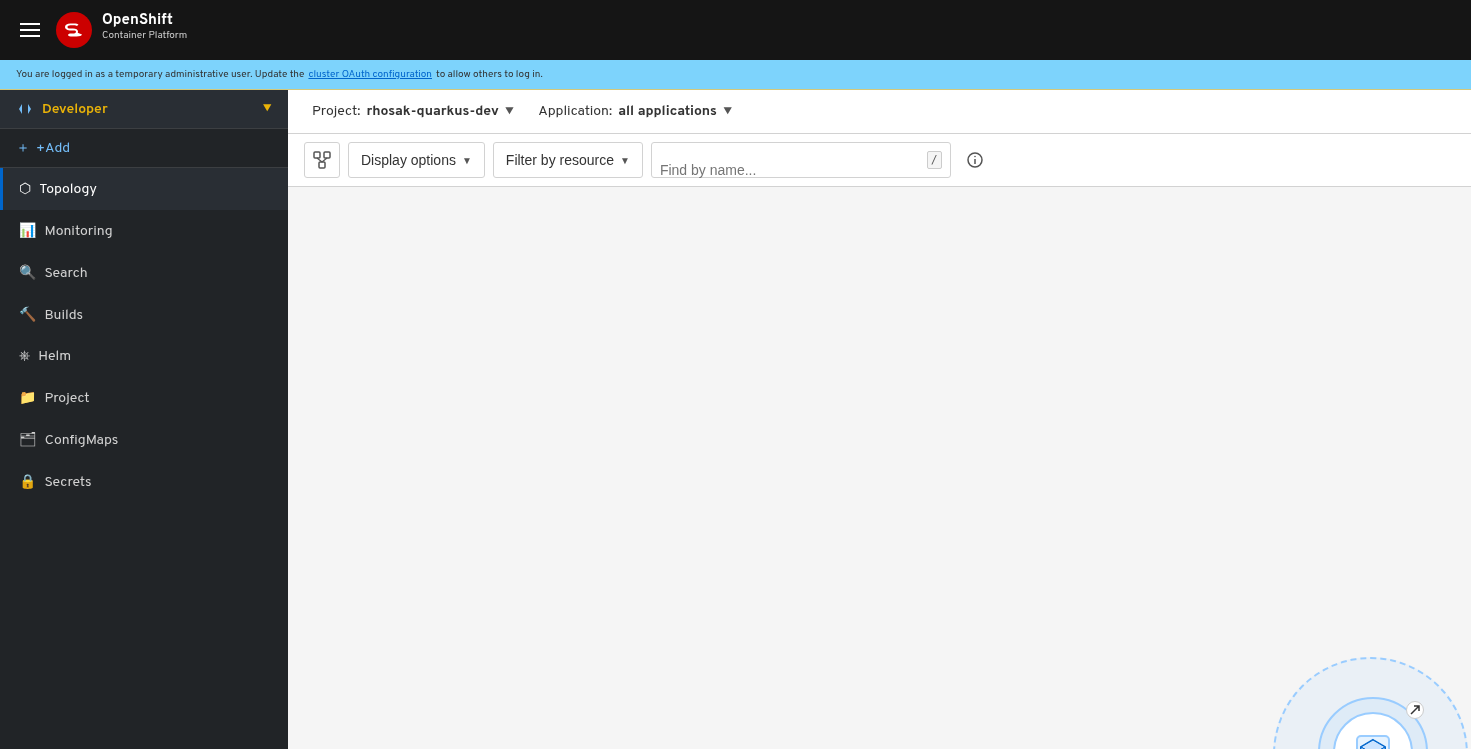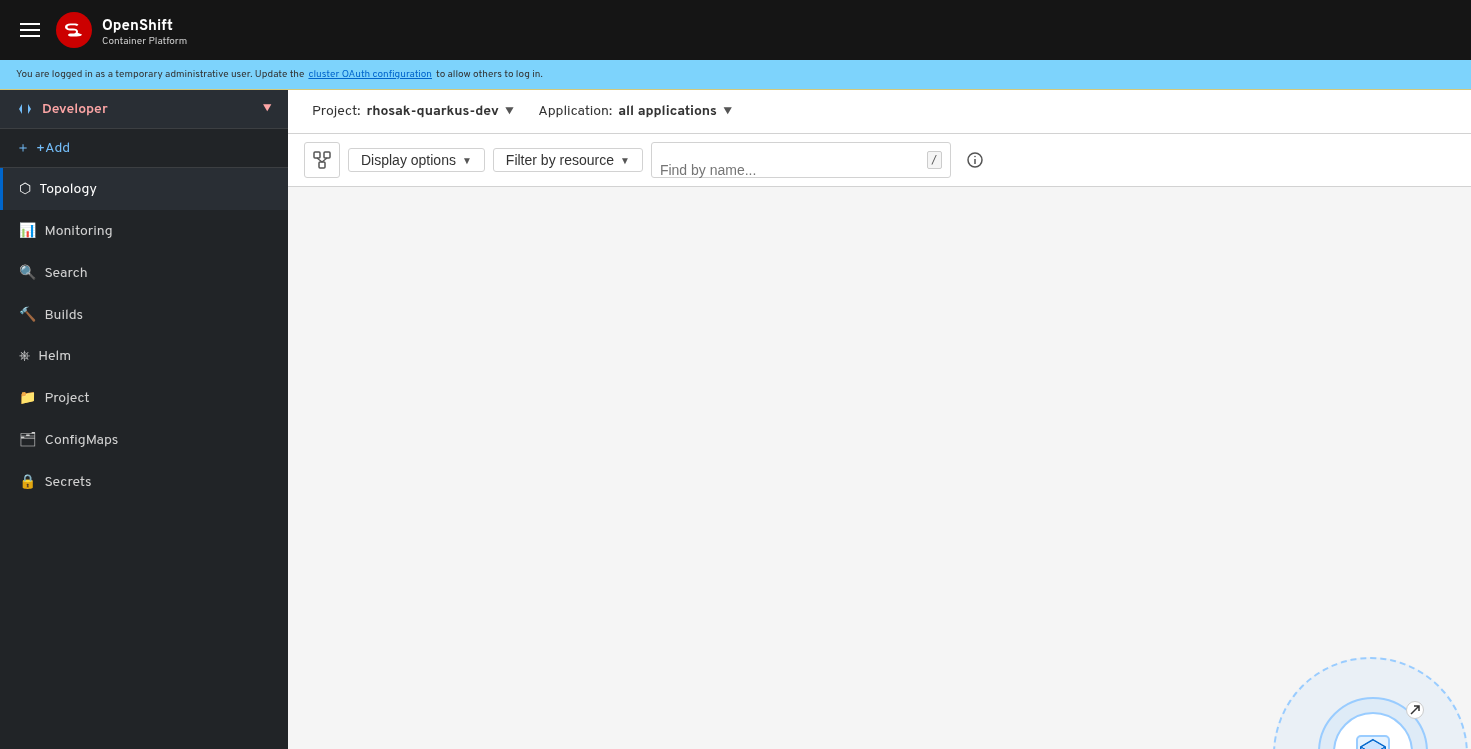--- a/index.html
+++ b/index.html
@@ -26,21 +26,21 @@
       padding: 4px;
     }
     .hamburger-btn span {
       display: block;
       width: 20px;
       height: 2px;
       background: #fff;
     }
     .brand {
       display: flex;
-      align-items: flex-end;
+      align-items: flex-start;
       gap: 10px;
       color: #fff;
       text-decoration: none;
     }
     .brand-logo {
       width: 36px;
       height: 36px;
     }
     .brand-text {
       display: flex;
@@ -89,21 +89,21 @@
       flex-direction: column;
       flex-shrink: 0;
       overflow-y: auto;
     }
 
     .sidebar-perspective {
       display: flex;
       align-items: center;
       justify-content: space-between;
       padding: 10px 16px;
-      color: #fca5a5;
+      color: #eab308;
       background: #292e34;
       border-bottom: 1px solid #3c3f42;
       cursor: pointer;
     }
     .sidebar-perspective-label {
       display: flex;
       align-items: center;
       gap: 8px;
       font-size: 14px;
       font-weight: 600;
@@ -206,21 +206,21 @@
       display: flex;
       align-items: center;
       gap: 6px;
       padding: 6px 12px;
       border: 1px solid #d2d2d2;
       border-radius: 3px;
       background: #fff;
       font-size: 14px;
       color: #333;
       cursor: pointer;
-      height: 24px;
+      height: 36px;
     }
     .dropdown-btn .caret { font-size: 10px; color: #555; }
     .search-container {
       display: flex;
       align-items: center;
       flex: 1;
       max-width: 300px;
       border: 1px solid #d2d2d2;
       border-radius: 3px;
       padding: 0 8px;

